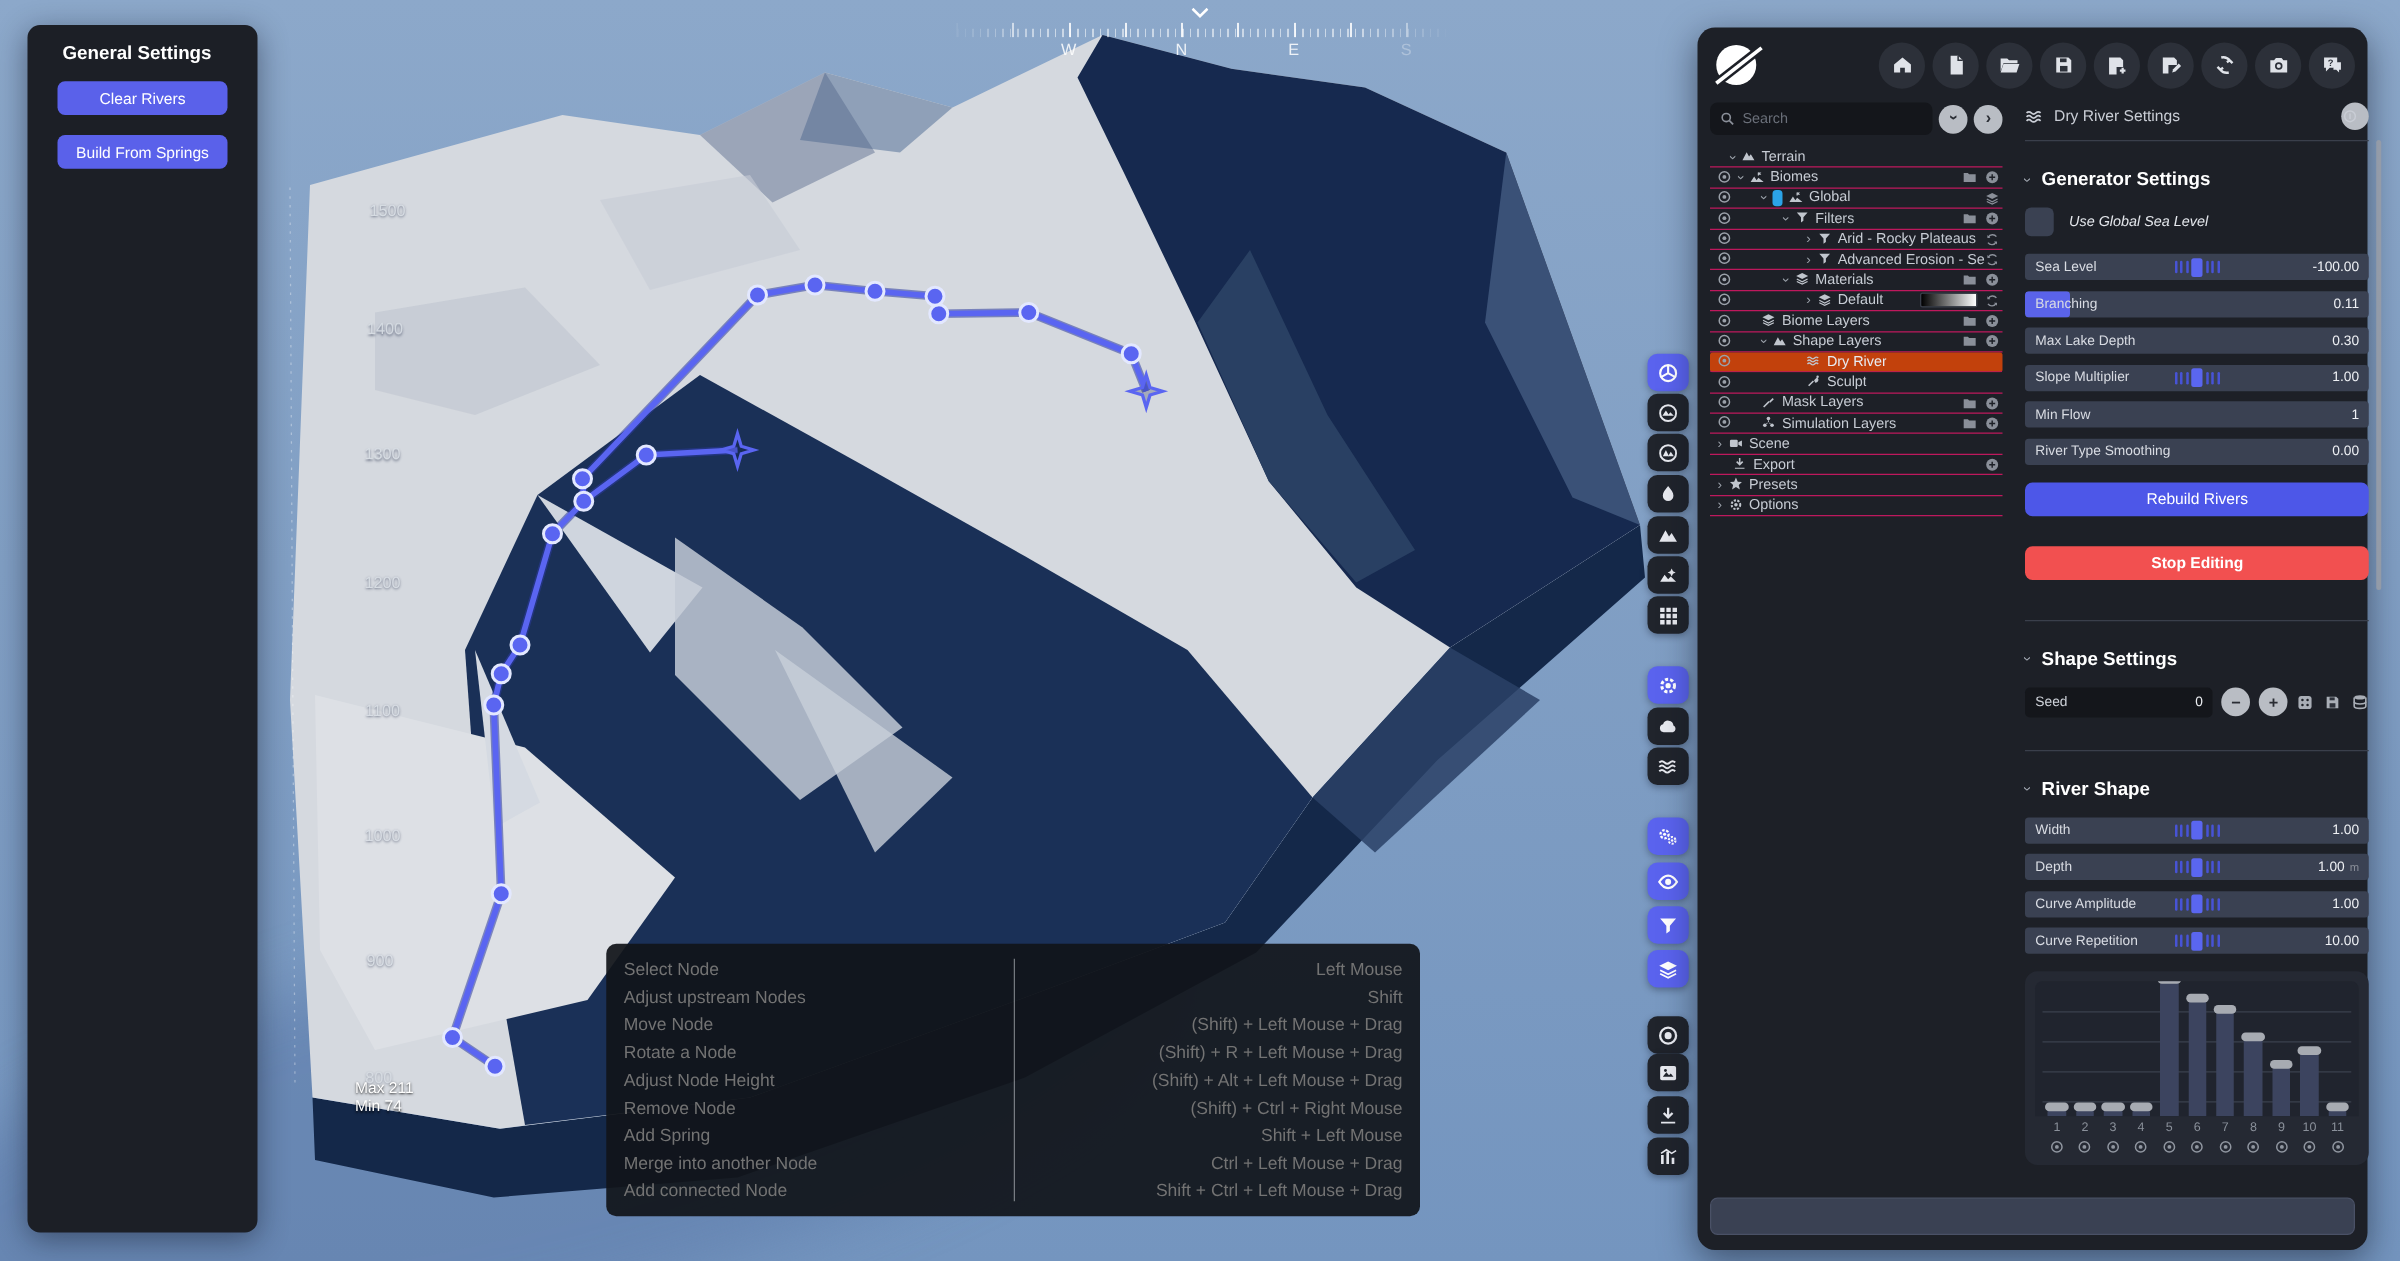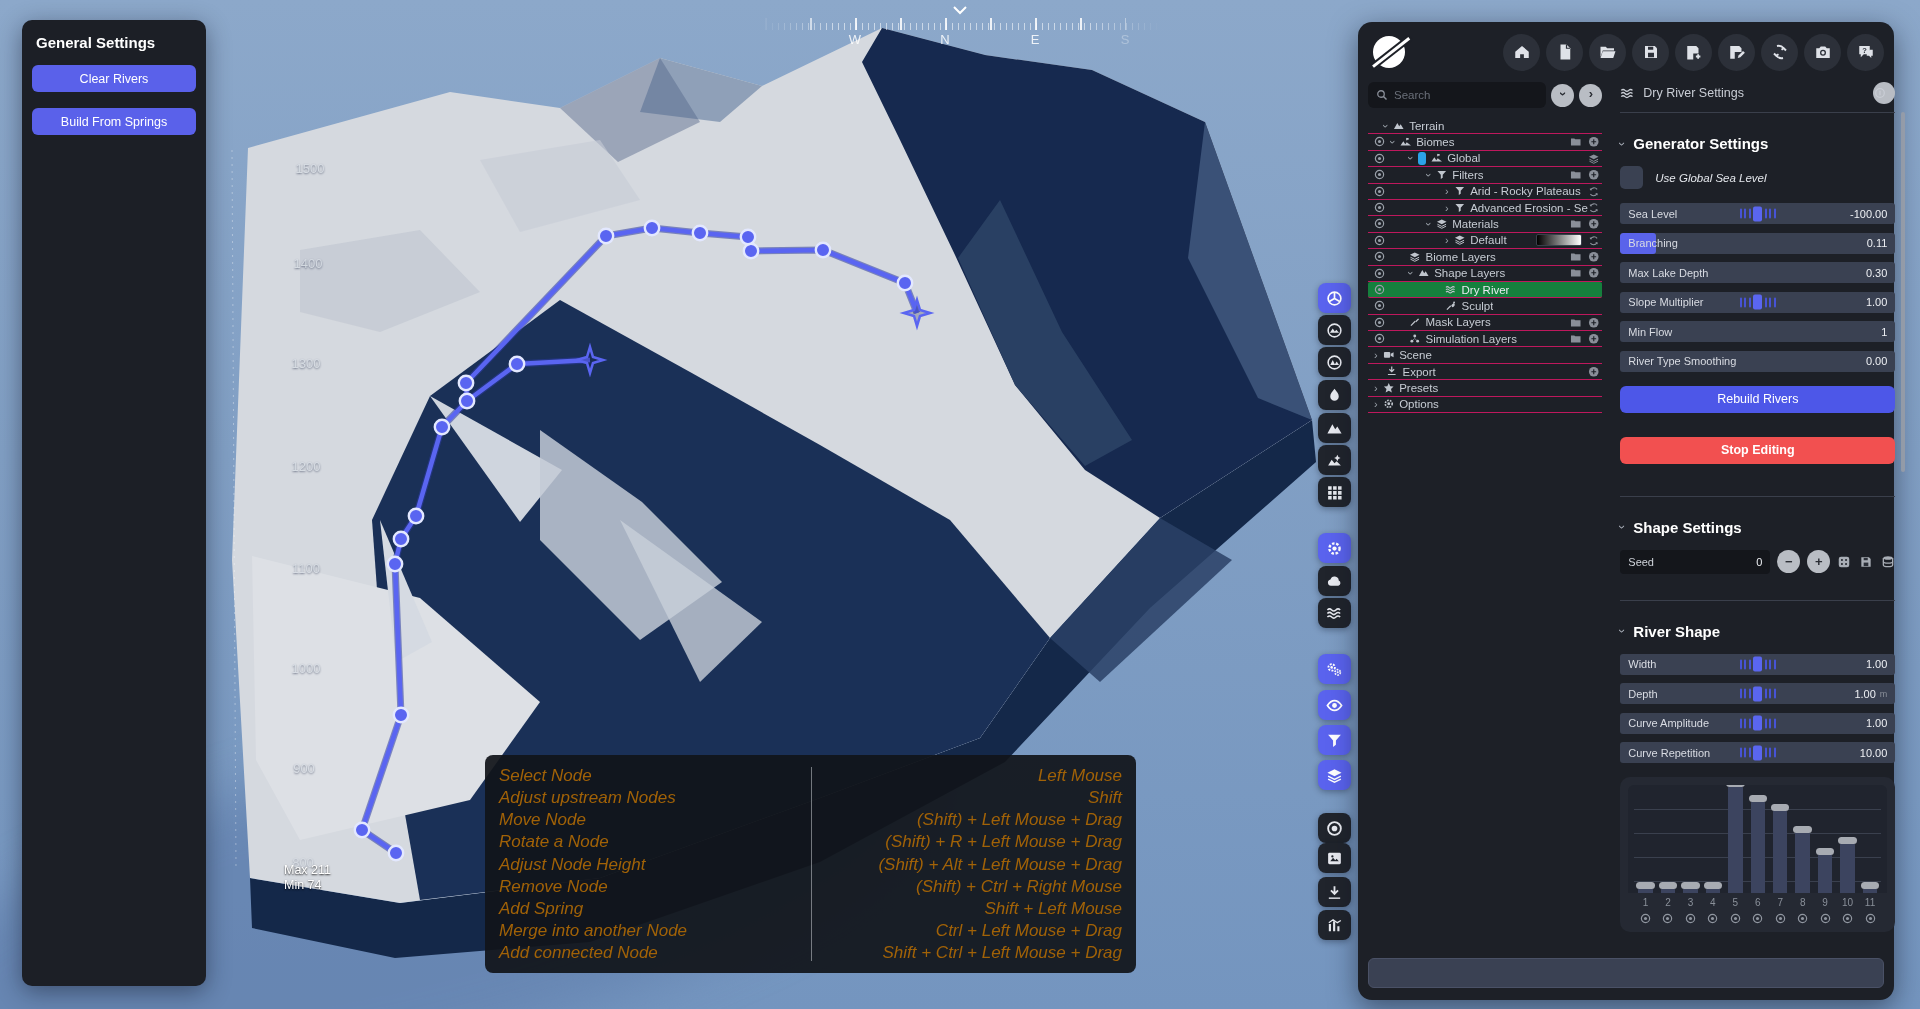--- a/index.html
+++ b/index.html
@@ -31,29 +31,29 @@
       repeating-linear-gradient(90deg, rgba(255,255,255,.85) 0 1.5px, transparent 1.5px 45px),
       repeating-linear-gradient(90deg, rgba(255,255,255,.55) 0 1.2px, transparent 1.2px 6px);
     background-size:100% 12px,100% 7px; background-position:5px bottom,0 bottom; background-repeat:no-repeat;
     -webkit-mask-image:linear-gradient(90deg,transparent,#000 18%,#000 82%,transparent);
             mask-image:linear-gradient(90deg,transparent,#000 18%,#000 82%,transparent);
   }
   #compass .clabel { position:absolute; top:26px; font-size:13px; color:rgba(255,255,255,.85); transform:translateX(-50%); }
 
   
   #general-panel { position:absolute; left:22px; top:20px; width:184px; height:966px;
-    background:#1c1f26; border-radius:10px; box-shadow:0 6px 24px rgba(10,16,30,.45); padding:12px 10px; }
+    background:#1c1f26; border-radius:10px; box-shadow:0 6px 24px rgba(10,16,30,.45); padding:12px 24px; }
   #general-panel h1 { font-size:15px; font-weight:bold; color:#fff; margin:2px 4px 14px; }
   .gp-btn { display:block; width:100%; height:27px; margin-bottom:16px; border:none; border-radius:6px;
     background:#5a61ea; color:#fff; font-size:12.5px; font-family:inherit; cursor:pointer; }
 
   
   #shortcuts { position:absolute; left:485px; top:755px; width:651px; height:218px;
     background:rgba(17,20,26,.93); border-radius:8px; padding:10px 14px; display:flex; flex-direction:column; justify-content:space-between; }
-  .sc-row { display:flex; font-size:17px; line-height:21px; color:#a16207; position:relative;font-style:italic; }
+  .sc-row { display:flex; font-size:14px; line-height:21px; color:#737373; position:relative; }
   .sc-row .act { width:318px; }
   .sc-row .keys { flex:1; text-align:right; }
   #sc-divider { position:absolute; left:326px; top:12px; bottom:12px; width:1px; background:rgba(235,240,245,.45); }
 
   
   .vtool { position:absolute; left:1318px; width:33px; height:30px; border-radius:8px;
     background:#20242c; color:#e8eaf0; display:flex; align-items:center; justify-content:center; font-size:16px; cursor:pointer;
     box-shadow:0 2px 6px rgba(10,15,30,.35); }
   .vtool.active { background:#5a63ee; color:#fff; }
   .vtool svg.icon { width:17px; height:17px; }
@@ -79,21 +79,21 @@
   #search-box { flex:1; height:26px; background:#14161b; border:none; border-radius:6px; display:flex; align-items:center; padding:0 8px; }
   #search-box input { background:transparent; border:none; outline:none; color:#c6cad2; font-size:11.5px; width:100%; font-family:inherit; }
   #search-box input::placeholder { color:#6a6f79; }
   #search-box svg.icon { width:12px; height:12px; color:#8a8f99; margin-right:6px; flex:none; }
   .circ-btn { width:23px; height:23px; border-radius:50%; background:#b9bdc4; color:#2a2d34;
     display:flex; align-items:center; justify-content:center; font-size:13px; font-weight:bold; cursor:pointer; flex:none; }
   .circ-btn .chev { line-height:0; margin-top:-2px; }
 
   .trow { height:16.4px; display:flex; align-items:center; border-bottom:1px solid #be185d;
     font-size:11.5px; color:#c7ccd4; cursor:pointer; position:relative; white-space:nowrap; overflow:hidden; }
-  .trow.selected { background:#15803d; border-radius:2px; color:#e8ebf1; }
+  .trow.selected { background:#c2410c; border-radius:2px; color:#e8ebf1; }
   .trow .eye { color:#9aa0a9; margin-right:6px; flex:none; }
   .trow .eye svg.icon { width:11px; height:11px; }
   .trow .chev { color:#9aa0a9; font-size:11px; margin-right:5px; flex:none; line-height:0; }
   .chev-d { display:inline-block; transform:rotate(90deg); }
   .chev-r { display:inline-block; }
   .trow .ticon { margin-right:5px; color:#c0c5cd; flex:none; }
   .trow .ticon svg.icon { width:11.5px; height:11.5px; }
   .trow .bluebar { width:8px; height:13px; border-radius:3px; background:#2ba3e8; margin-right:5px; flex:none; }
   .trow .right { margin-left:auto; display:flex; align-items:center; gap:6px; color:#8a8f99; padding-right:3px; }
   .trow .right svg.icon { width:11.5px; height:11.5px; }

